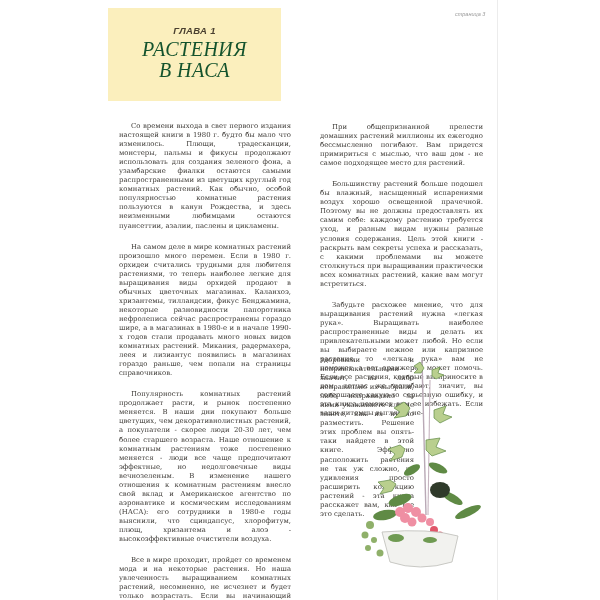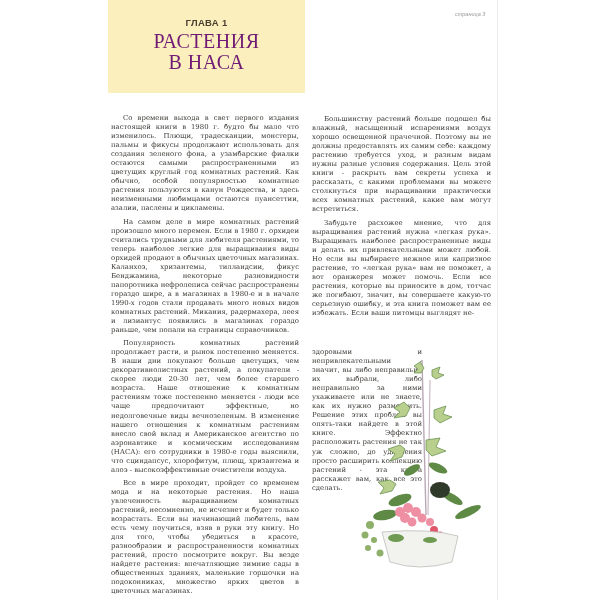--- a/index.html
+++ b/index.html
@@ -9,45 +9,46 @@
   }
   .page {
     position: absolute; left: 0; top: 0; width: 600px; height: 600px;
     background: #ffffff;
   }
   .page-edge {
     position: absolute; left: 497px; top: 0; width: 1px; height: 600px;
     background: #ececec;
   }
   .chapter-block {
-    position: absolute; left: 108px; top: 0; width: 197px; height: 93px;
+    position: absolute; left: 108px; top: 8px; width: 173px; height: 93px;
     background: #fbefbd;
     text-align: center;
+    font-style: italic;
   }
   .chapter-label {
     position: absolute; left: 0; right: 0; top: 17px;
     font-family: "Liberation Sans", sans-serif; font-weight: bold;
     font-size: 9.5px; letter-spacing: 0.3px; color: #4a4030;
   }
   .chapter-title {
     position: absolute; left: 0; right: 0; top: 31px;
     font-family: "Liberation Serif", serif; font-size: 20px; line-height: 21px;
-    color: #701a75; letter-spacing: 0.5px;
+    color: #14532d; letter-spacing: 0.5px;
   }
   .page-number {
     position: absolute; left: 455px; top: 11px;
     font-family: "Liberation Sans", sans-serif; font-style: italic;
     font-size: 5.5px; color: #9a9a9a;
   }
   .col {
     position: absolute;
     font-family: "DejaVu Serif", serif; font-size: 6.9px; line-height: 9.05px;
     color: #3d3a36; text-align: justify;
   }
-  .col p { margin: 4px; text-indent: 12px; }
+  .col p { margin: 12px; text-indent: 12px; }
   .col-left { left: 107px; top: 110px; width: 196px; }
   .col-right-top { left: 308px; top: 111px; width: 187px; }
   .col-right-narrow { left: 308px; top: 344px; width: 118px; }
   .plant {
     position: absolute; left: 360px; top: 340px; width: 140px; height: 240px;
   }
 </style>
 </head>
 <body>
 
@@ -65,20 +66,21 @@
   <div class="page-number">страница 3</div>
 
   <div class="col col-left">
     <p>Со времени выхода в свет первого издания настоящей книги в 1980 г. будто бы мало что изменилось. Плющи, традесканции, монстеры, пальмы и фикусы продолжают использовать для создания зеленого фона, а узамбарские фиалки остаются самыми распространенными из цветущих круглый год комнатных растений. Как обычно, особой популярностью комнатные растения пользуются в канун Рождества, и здесь неизменными любимцами остаются пуансеттии, азалии, паслены и цикламены.</p>
     <p>На самом деле в мире комнатных растений произошло много перемен. Если в 1980 г. орхидеи считались трудными для любителя растениями, то теперь наиболее легкие для выращивания виды орхидей продают в обычных цветочных магазинах. Каланхоэ, хризантемы, тилландсии, фикус Бенджамина, некоторые разновидности папоротника нефролеписа сейчас распространены гораздо шире, а в магазинах в 1980-е и в начале 1990-х годов стали продавать много новых видов комнатных растений. Микания, радермахера, леея и лизиантус появились в магазинах гораздо раньше, чем попали на страницы справочников.</p>
     <p>Популярность комнатных растений продолжает расти, и рынок постепенно меняется. В наши дни покупают больше цветущих, чем декоративнолистных растений, а покупатели - скорее люди 20-30 лет, чем более старшего возраста. Наше отношение к комнатным растениям тоже постепенно меняется - люди все чаще предпочитают эффектные, но недолговечные виды вечнозеленым. В изменение нашего отношения к комнатным растениям внесло свой вклад и Американское агентство по аэронавтике и космическим исследованиям (НАСА): его сотрудники в 1980-е годы выяснили, что сциндапсус, хлорофитум, плющ, хризантема и алоэ - высокоэффективные очистители воздуха.</p>
     <p>Все в мире проходит, пройдет со временем мода и на некоторые растения. Но наша увлеченность выращиванием комнатных растений, несомненно, не исчезнет и будет только возрастать. Если вы начинающий любитель, вам есть чему поучиться, взяв в руки эту книгу. Но для того, чтобы убедиться в красоте, разнообразии и распространенности комнатных растений, просто посмотрите вокруг. Вы везде найдете растения: впечатляющие зимние сады в общественных зданиях, маленькие горшочки на подоконниках, множество ярких цветов в цветочных магазинах.</p>
   </div>
 
   <div class="col col-right-top">
+    <p>При общепризнанной прелести домашних растений миллионы их ежегодно бессмысленно погибают. Вам придется примириться с мыслью, что ваш дом - не самое подходящее место для растений.</p>
     <p>Большинству растений больше подошел бы влажный, насыщенный испарениями воздух хорошо освещенной прачечной. Поэтому вы не должны предоставлять их самим себе: каждому растению требуется уход, и разным видам нужны разные условия содержания. Цель этой книги - раскрыть вам секреты успеха и рассказать, с какими проблемами вы можете столкнуться при выращивании практически всех комнатных растений, какие вам могут встретиться.</p>
     <p>Забудьте расхожее мнение, что для выращивания растений нужна «легкая рука». Выращивать наиболее распространенные виды и делать их привлекательными может любой. Но если вы выбираете нежное или капризное растение, то «легкая рука» вам не поможет, а вот оранжерея может помочь. Если все растения, которые вы приносите в дом, тотчас же погибают, значит, вы совершаете какую-то серьезную ошибку, и эта книга поможет вам ее избежать. Если ваши питомцы выглядят не-</p>
   </div>
 
   <div class="col col-right-narrow">
     <p style="text-indent:0">здоровыми и непривлекательными - значит, вы либо неправильно их выбрали, либо неправильно за ними ухаживаете или не знаете, как их нужно разместить. Решение этих проблем вы опять-таки найдете в этой книге. Эффектно расположить растения не так уж сложно, до удивления просто расширить коллекцию растений - эта книга расскажет вам, как все это сделать.</p>
   </div>
 
   <svg class="plant" viewBox="0 0 140 240">
 

